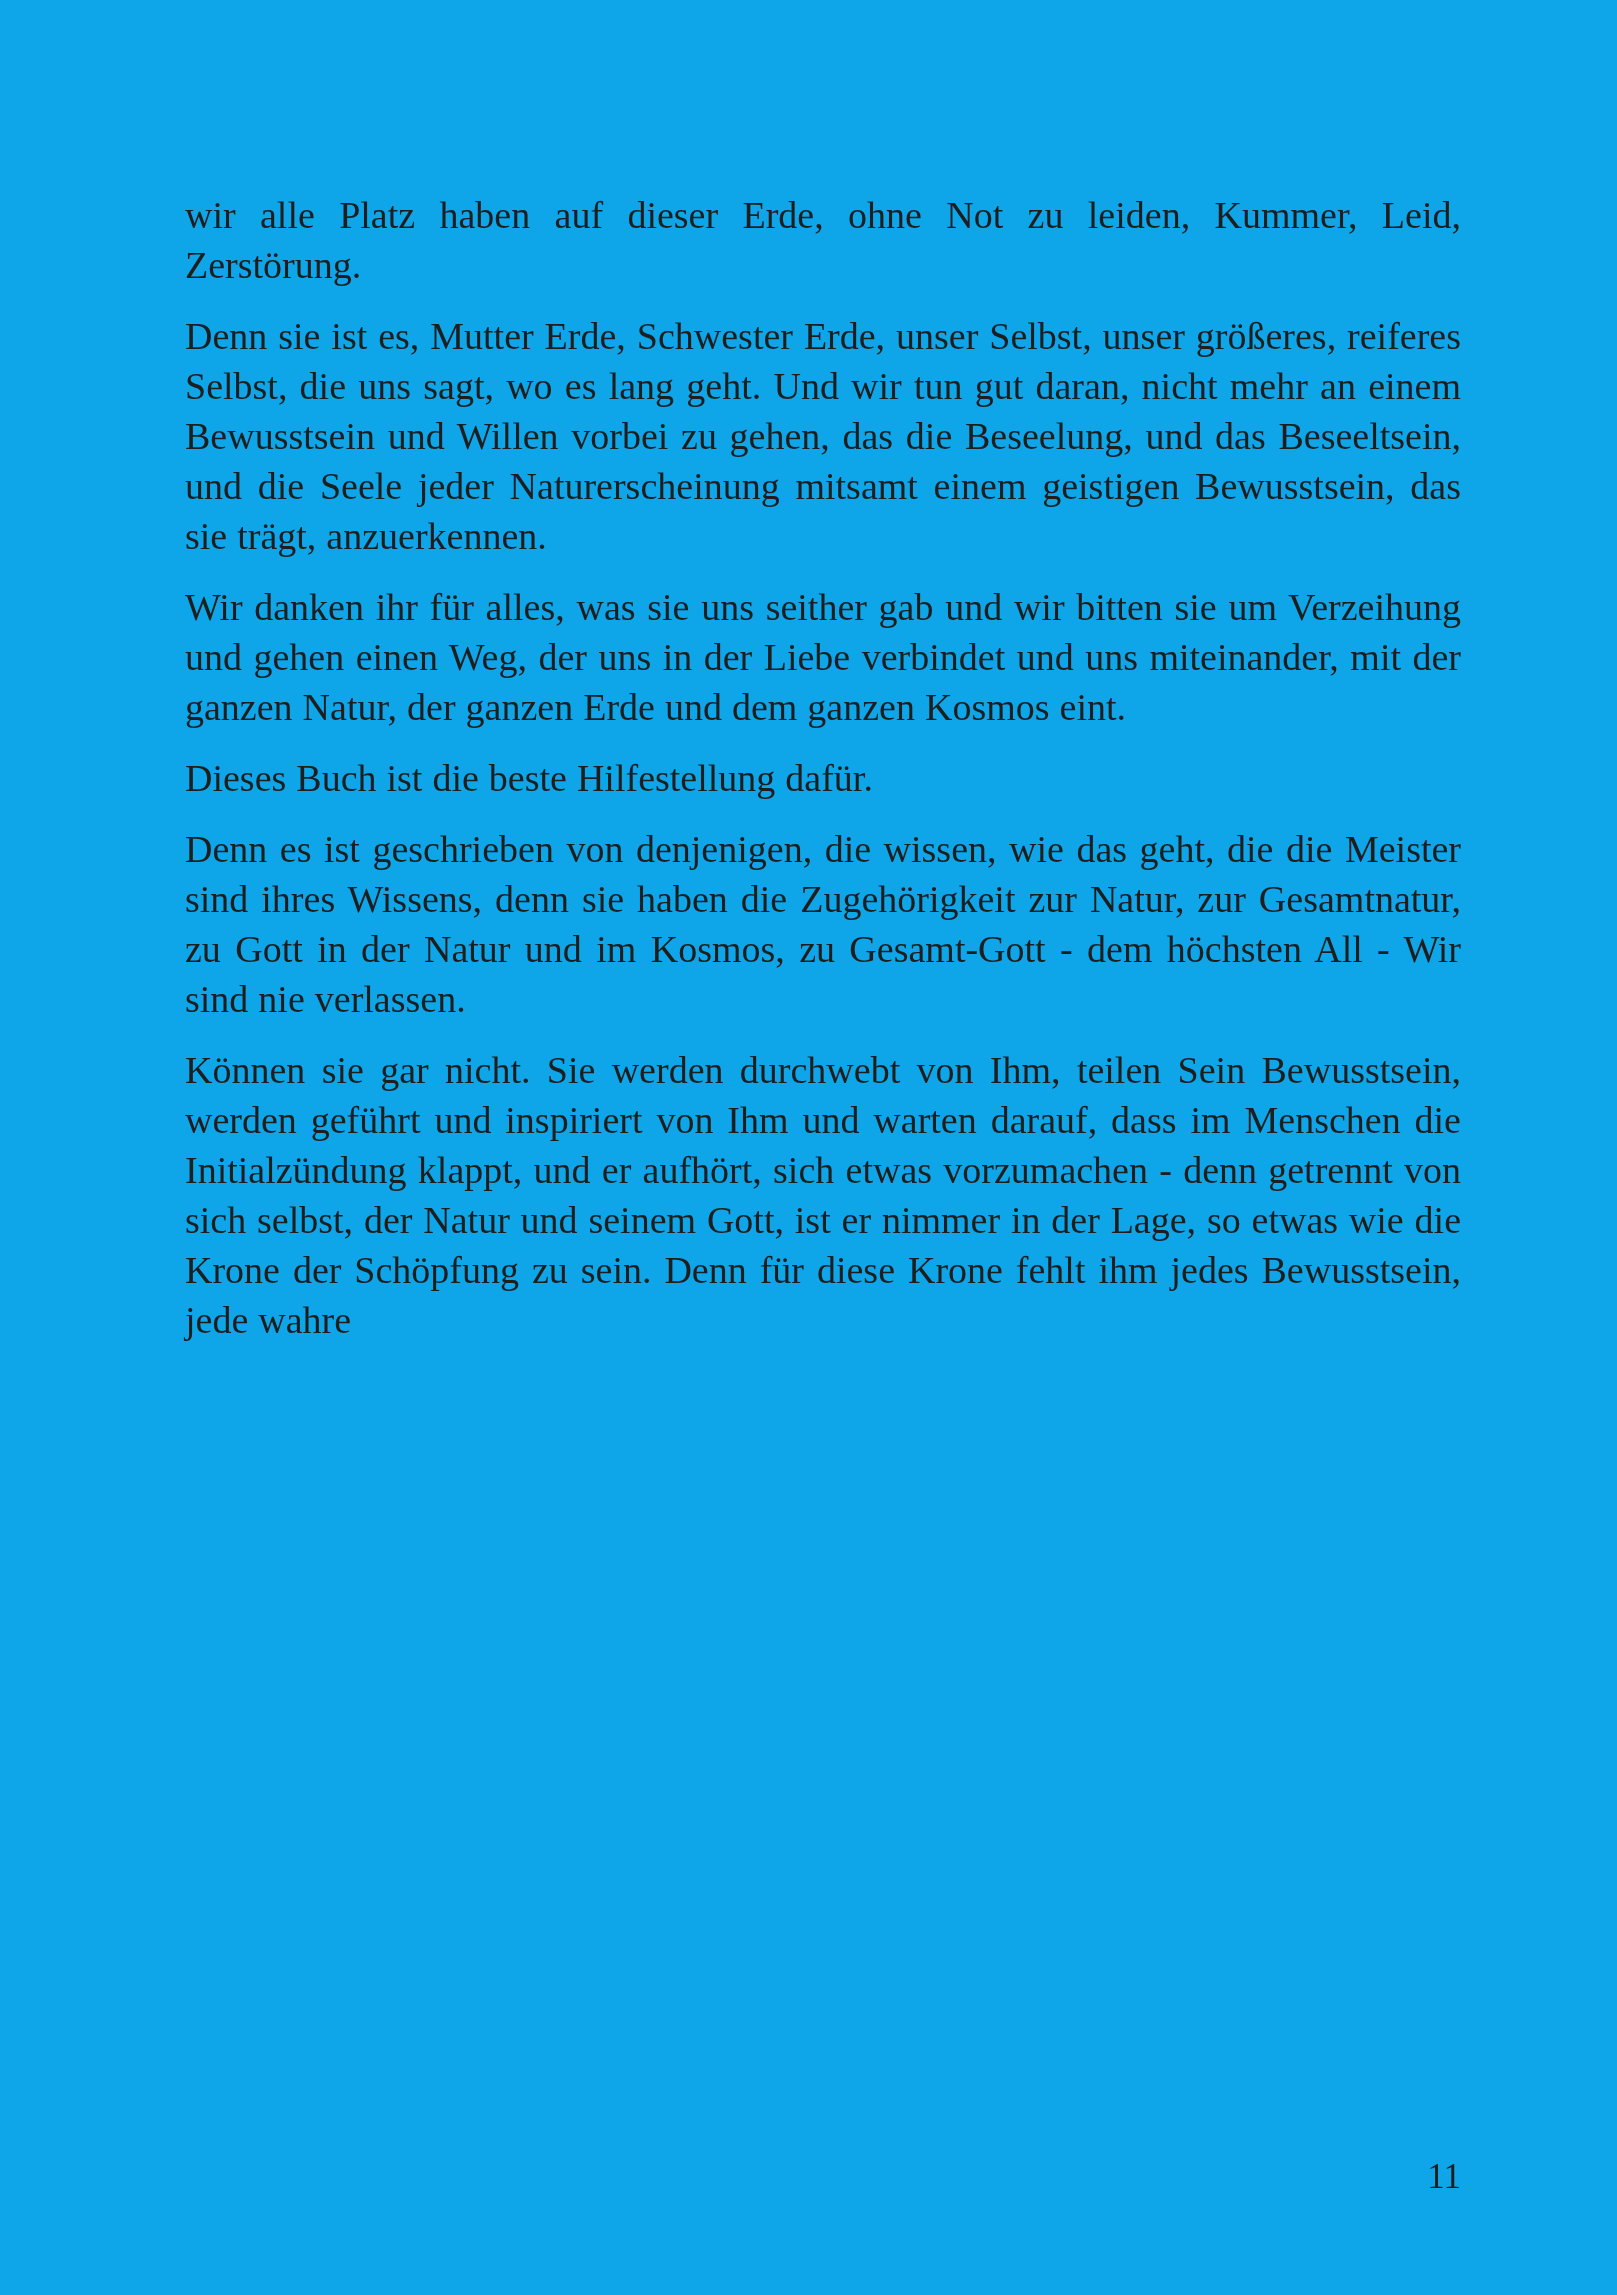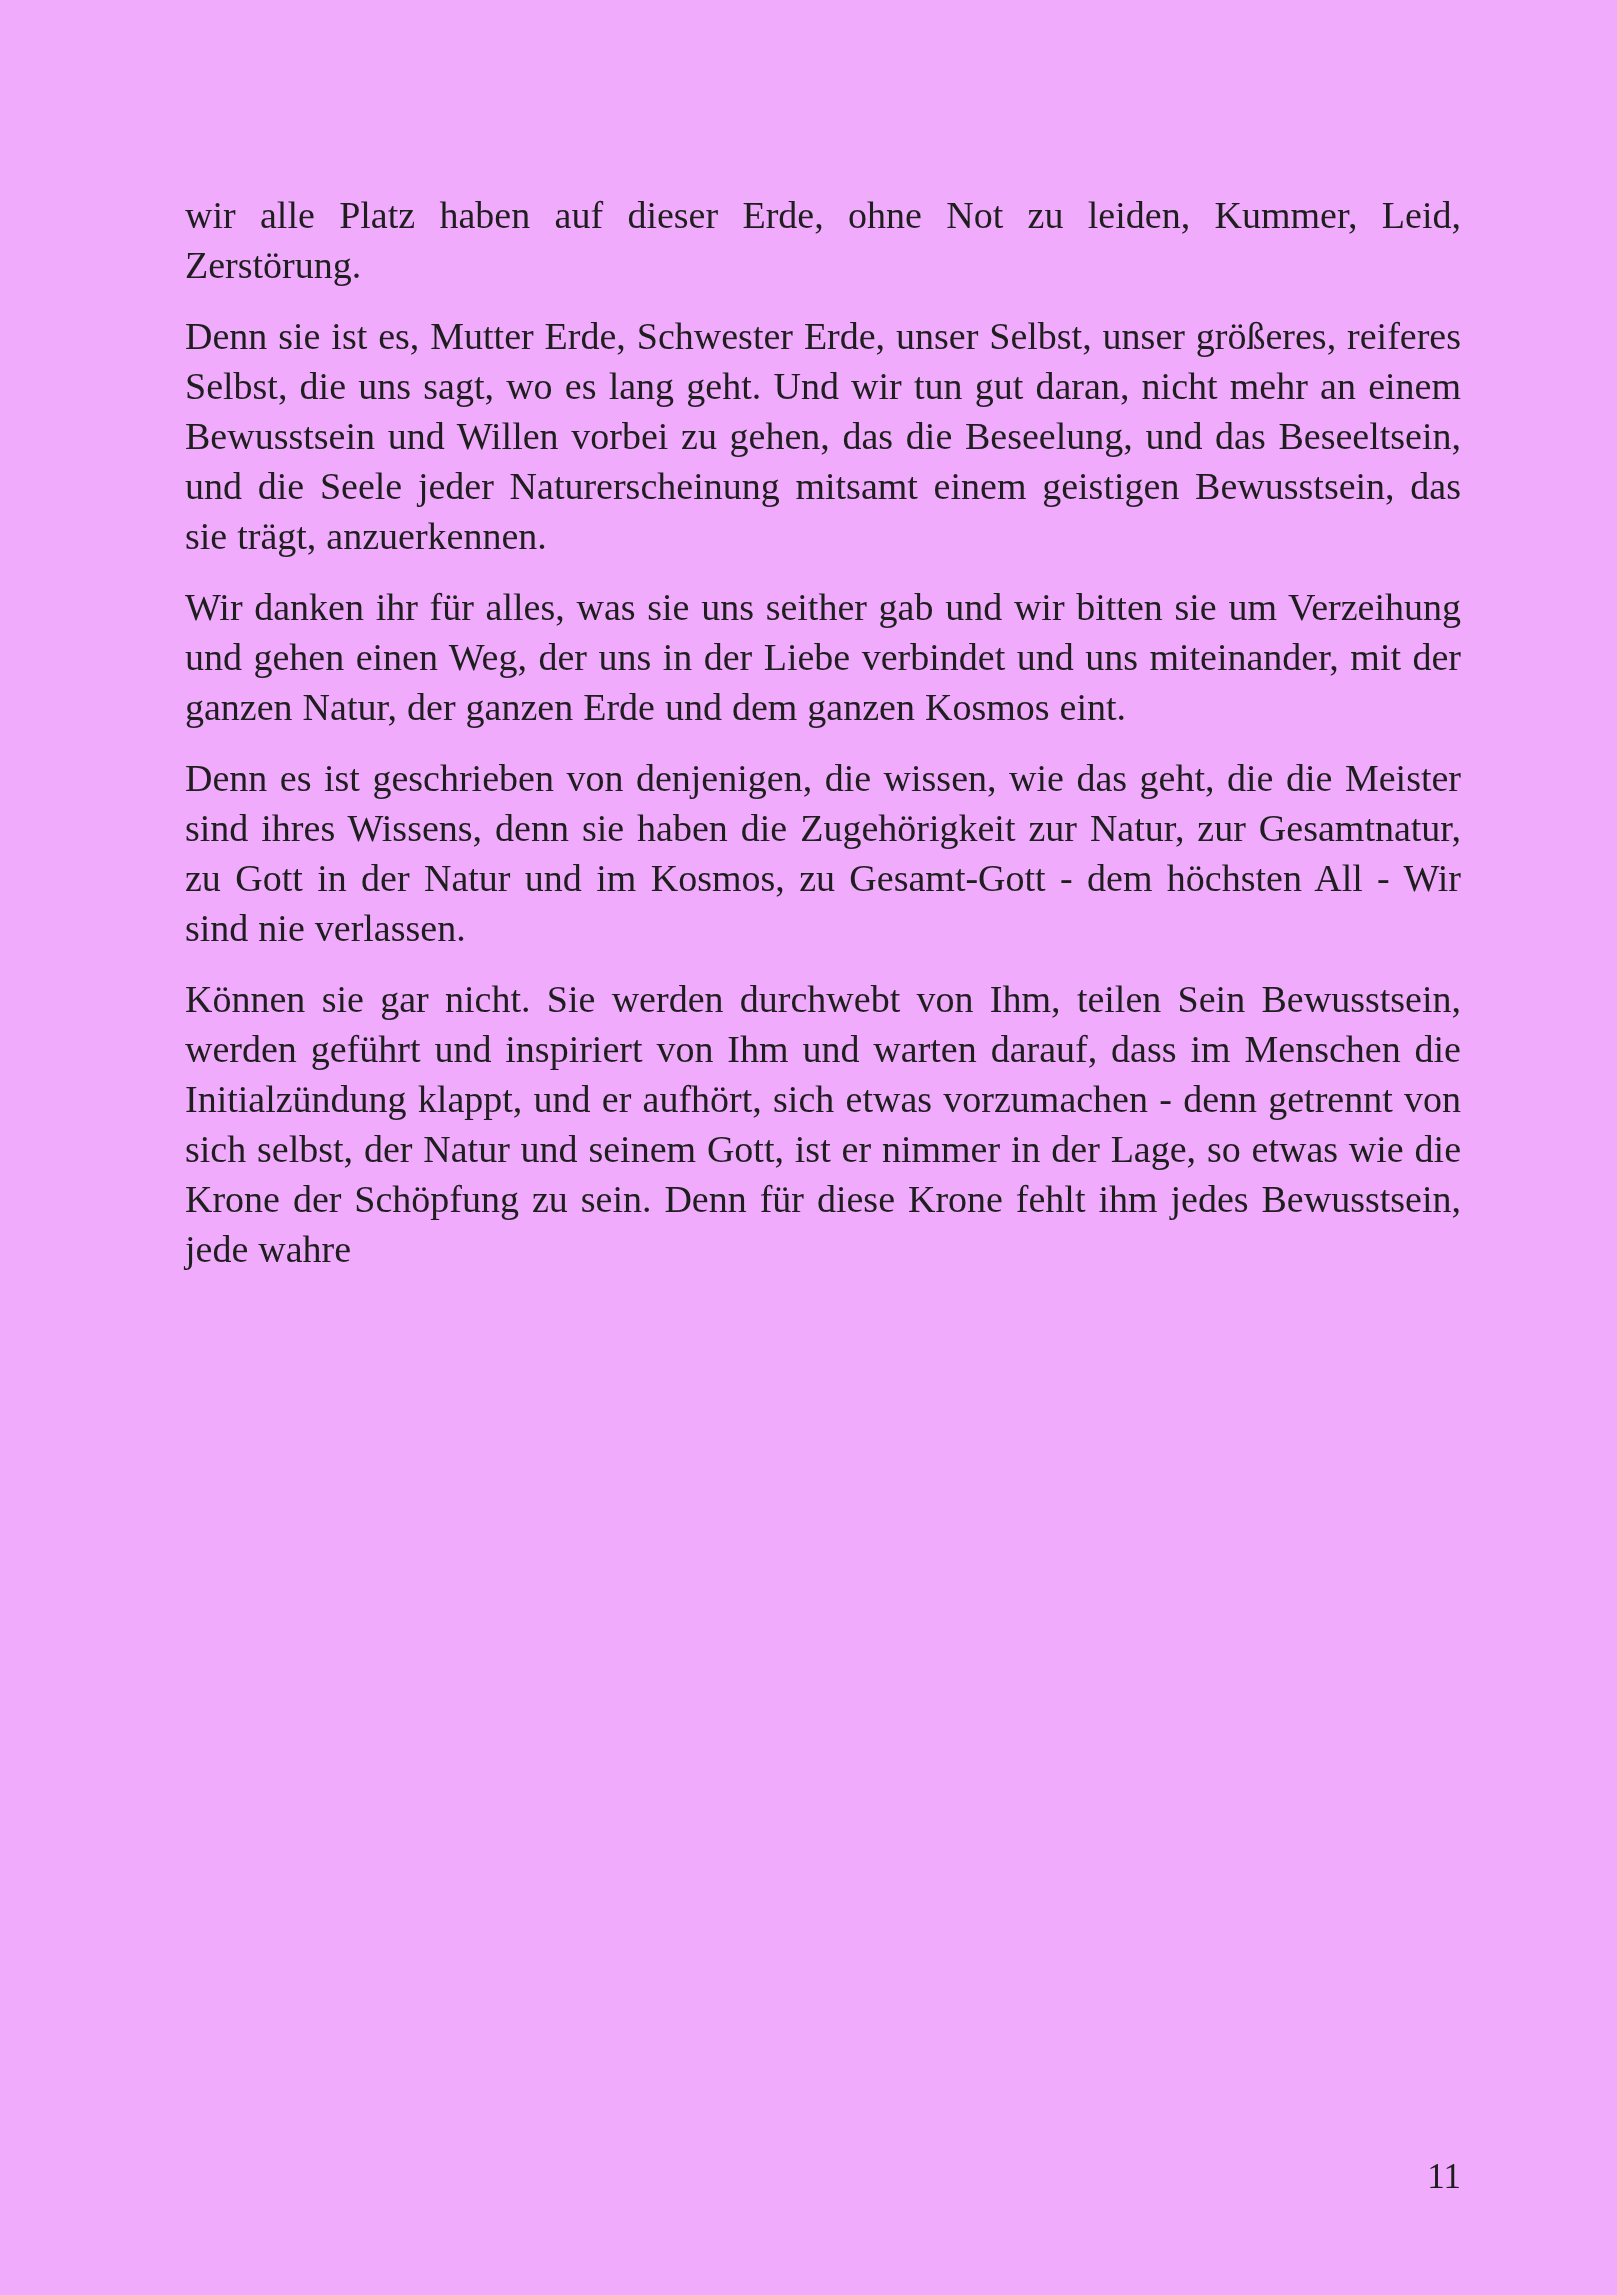--- a/index.html
+++ b/index.html
@@ -4,21 +4,21 @@
 <style>
   html, body {
     margin: 0;
     padding: 0;
     background: #ffffff;
   }
   .page {
     position: relative;
     width: 1618px;
     height: 2295px;
-    background: #f0abfc;
+    background: #0ea5e9;
     color: #1e1e1e;
     font-family: "Liberation Serif", serif;
     overflow: hidden;
   }
   .content {
     position: absolute;
     left: 185px;
     top: 190px;
     width: 1276px;
   }
@@ -42,18 +42,19 @@
   }
 </style>
 </head>
 <body>
 
 <div class="page">
   <div class="content">
     <p>wir alle Platz haben auf dieser Erde, ohne Not zu leiden, Kummer, Leid, Zerstörung.</p>
     <p>Denn sie ist es, Mutter Erde, Schwester Erde, unser Selbst, unser größeres, reiferes Selbst, die uns sagt, wo es lang geht. Und wir tun gut daran, nicht mehr an einem Bewusstsein und Willen vorbei zu gehen, das die Beseelung, und das Beseeltsein, und die Seele jeder Naturerscheinung mitsamt einem geistigen Bewusstsein, das sie trägt, anzuerkennen.</p>
     <p>Wir danken ihr für alles, was sie uns seither gab und wir bitten sie um Verzeihung und gehen einen Weg, der uns in der Liebe verbindet und uns miteinander, mit der ganzen Natur, der ganzen Erde und dem ganzen Kosmos eint.</p>
+    <p>Dieses Buch ist die beste Hilfestellung dafür.</p>
     <p>Denn es ist geschrieben von denjenigen, die wissen, wie das geht, die die Meister sind ihres Wissens, denn sie haben die Zugehörigkeit zur Natur, zur Gesamtnatur, zu Gott in der Natur und im Kosmos, zu Gesamt-Gott - dem höchsten All - Wir sind nie verlassen.</p>
     <p>Können sie gar nicht. Sie werden durchwebt von Ihm, teilen Sein Bewusstsein, werden geführt und inspiriert von Ihm und warten darauf, dass im Menschen die Initialzündung klappt, und er aufhört, sich etwas vorzumachen - denn getrennt von sich selbst, der Natur und seinem Gott, ist er nimmer in der Lage, so etwas wie die Krone der Schöpfung zu sein. Denn für diese Krone fehlt ihm jedes Bewusstsein, jede wahre</p>
   </div>
   <div class="page-number">11</div>
 </div>
 
 
 </body></html>

